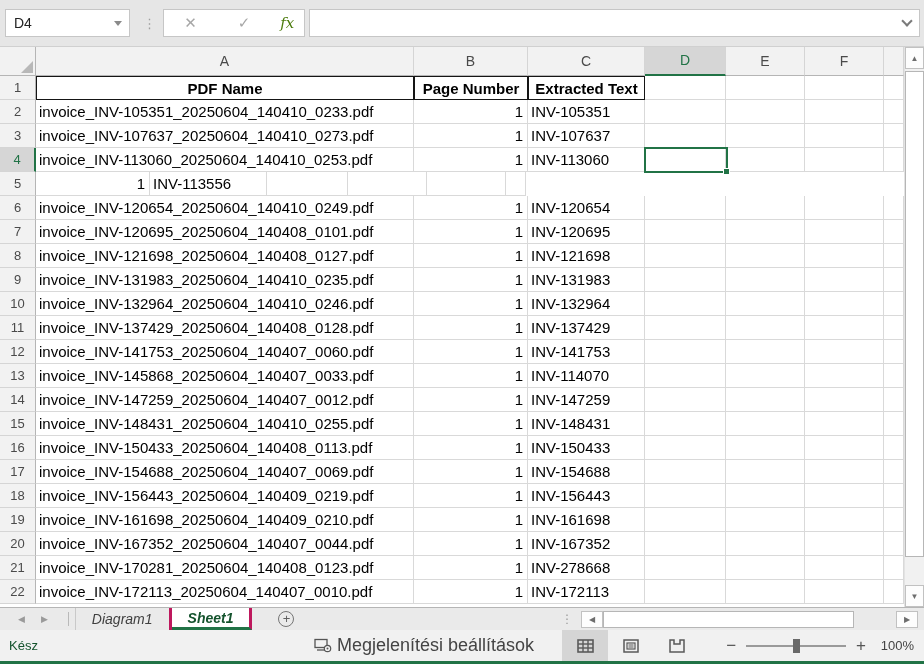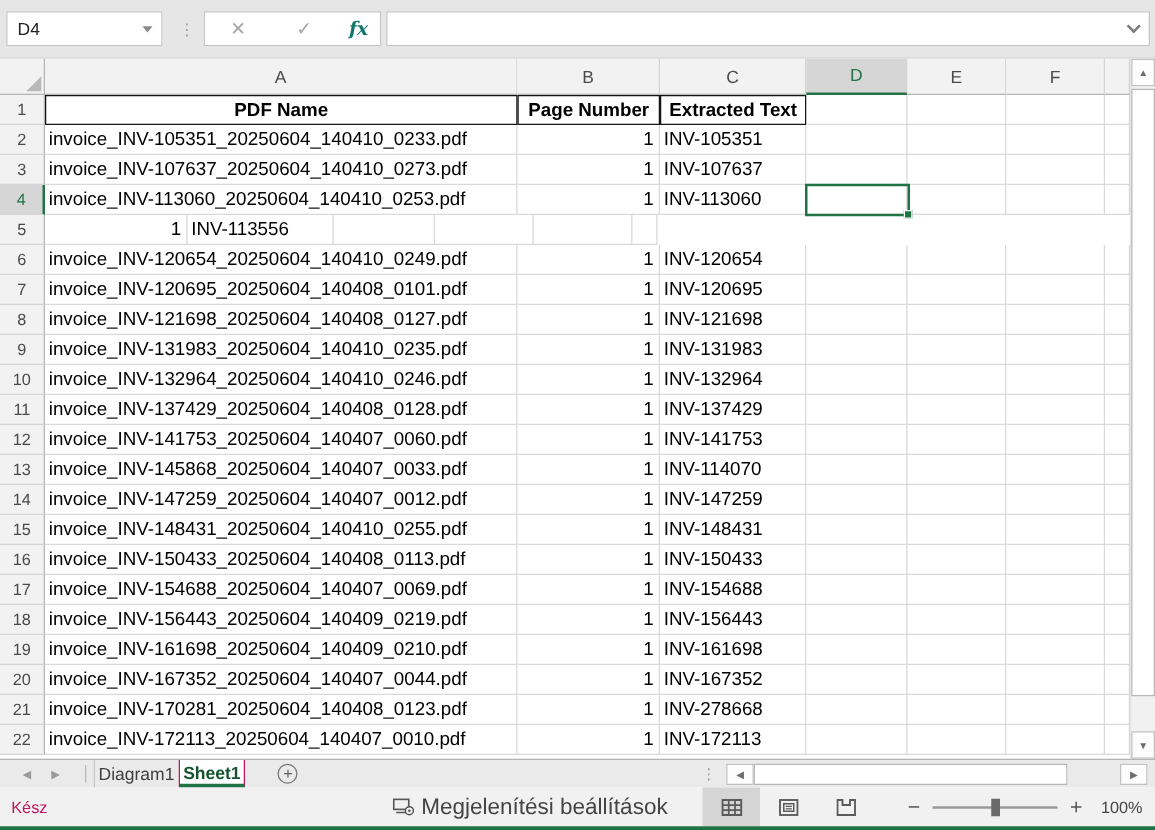--- a/index.html
+++ b/index.html
@@ -14,21 +14,21 @@
               background:#fff; border:1px solid #c6c6c6; display:flex; align-items:center; }
   .name-box .val { flex:1; padding-left:8px; font-size:14px; color:#222; }
   .name-caret { width:22px; display:flex; justify-content:center; align-items:center; }
   .caret-down { width:0; height:0; border-left:4px solid transparent; border-right:4px solid transparent;
                 border-top:5px solid #8a8a8a; }
   .dots-v { position:absolute; left:143px; top:10px; height:26px; display:flex; align-items:center;
             color:#9f9f9f; font-size:13px; letter-spacing:0; line-height:5px; }
   .fx-panel { position:absolute; left:163px; top:9px; width:142px; height:28px;
               background:#fff; border:1px solid #c6c6c6; display:flex; align-items:center; justify-content:space-around; }
   .fx-btn { width:34px; text-align:center; font-size:15px; color:#a6a6a6; cursor:default; }
-  .fx-glyph { font-family:"DejaVu Serif", serif; font-style:italic; font-weight:bold; font-size:15px; color:#0f766e;text-align:center; }
+  .fx-glyph { font-family:"DejaVu Serif", serif; font-style:italic; font-weight:normal; font-size:15px; color:#4d7c0f;text-align:center; }
   .formula-input { position:absolute; left:309px; top:9px; width:611px; height:28px;
                    background:#fff; border:1px solid #c6c6c6; display:flex; align-items:center; }
   .formula-input .val { flex:1; padding-left:6px; font-size:13px; color:#222; }
   .fbar-chevron { width:24px; display:flex; justify-content:center; align-items:center; }
   .chev { width:8px; height:8px; border-right:2px solid #7a7a7a; border-bottom:2px solid #7a7a7a;
           transform:rotate(45deg); margin-top:-4px; }
 
   
   .sheet { position:absolute; left:0; top:47px; width:924px; height:560px; background:#fff; }
   .col-headers { display:flex; height:29px; }
@@ -66,39 +66,39 @@
                 font-size:8px; display:flex; align-items:center; justify-content:center; }
   .vthumb { margin-top:2px; height:486px; background:#fff; border:1px solid #b6b6b6; }
   .vtrack-gap { flex:1; }
   .vscroll .scroll-btn.bottom { margin-top:0; }
 
   
   .tab-bar { position:absolute; left:0; top:607px; width:924px; height:23px; background:#eaeaea;
              border-top:1px solid #b5b5b5; display:flex; align-items:stretch; }
   .tab-nav { display:flex; align-items:center; gap:16px; padding:0 14px 0 18px; color:#9a9a9a; font-size:9px; }
   .tab-divider { width:1px; background:#b9b9b9; margin:4px 6px; }
-  .sheet-tab { display:flex; align-items:center; padding:0 3px; font-size:14px; color:#3f3f3f;
-               border-right:1px solid #be185d; }
+  .sheet-tab { display:flex; align-items:center; padding:0 16px; font-size:14px; color:#3f3f3f;
+               border-right:3px solid #be185d;font-style:italic; }
   .sheet-tab.first { border-left:1px solid #c9c9c9; }
   .sheet-tab.active { background:#fff; color:#14532d; font-weight:bold; border-bottom:3px solid #217346; }
   .add-sheet { display:flex; align-items:center; margin-left:26px; }
   .add-circle { width:16px; height:16px; border:1px solid #757575; border-radius:50%; color:#5f5f5f;
                 font-size:13px; line-height:14px; text-align:center; }
   .tab-spacer { flex:1; }
   .dots-h { display:flex; align-items:center; color:#9a9a9a; font-size:12px; margin-right:8px; }
   .hscroll { display:flex; align-items:center; margin:2px 6px 2px 0; }
   .hthumb { width:251px; height:17px; background:#fff; border:1px solid #b6b6b6; }
   .htrack { width:42px; height:17px; background:#eaeaea; }
   .hbtn { width:22px; height:17px; background:#fdfdfd; border:1px solid #c1c1c1; color:#6d6d6d;
           font-size:8px; display:flex; align-items:center; justify-content:center; }
 
   
   .status-bar { position:absolute; left:0; top:630px; width:924px; height:31px; background:#f1f1f1;
                 display:flex; align-items:center; }
-  .status-text { padding-left:9px; font-size:13px; color:#be185d; }
+  .status-text { padding-left:9px; font-size:13px; color:#14532d; }
   .status-spacer { flex:1; }
   .disp-settings { display:flex; align-items:center; gap:5px; font-size:18px; color:#444; margin-right:28px; }
   .view-btn { width:46px; height:31px; display:flex; align-items:center; justify-content:center; }
   .view-btn.active { background:#d5d5d5; }
   .zoom-out, .zoom-in { font-size:17px; color:#555; padding:0 10px; }
   .zoom-out { margin-left:16px; }
   .zoom-track { width:100px; height:2px; background:#9a9a9a; position:relative; }
   .zoom-thumb { position:absolute; left:47px; top:-6px; width:7px; height:14px; background:#696969; }
   .zoom-level { width:48px; text-align:right; padding-right:10px; font-size:13px; color:#444; }
 

